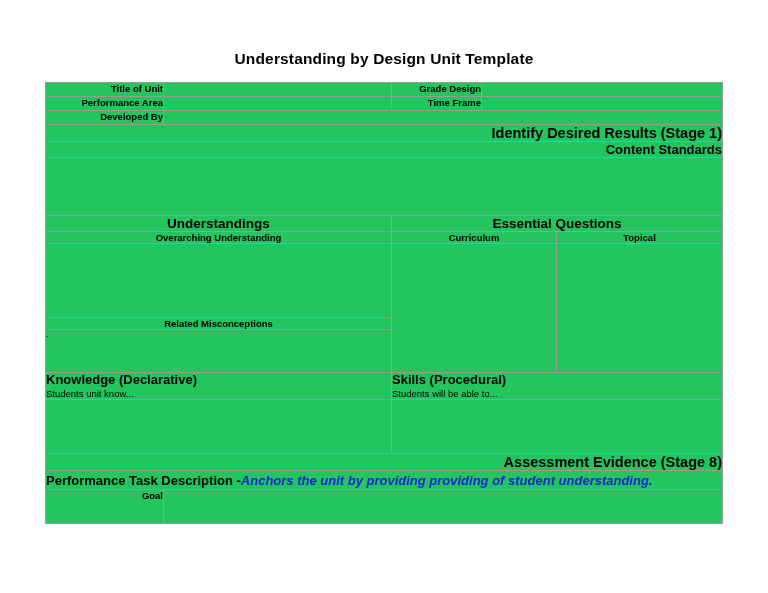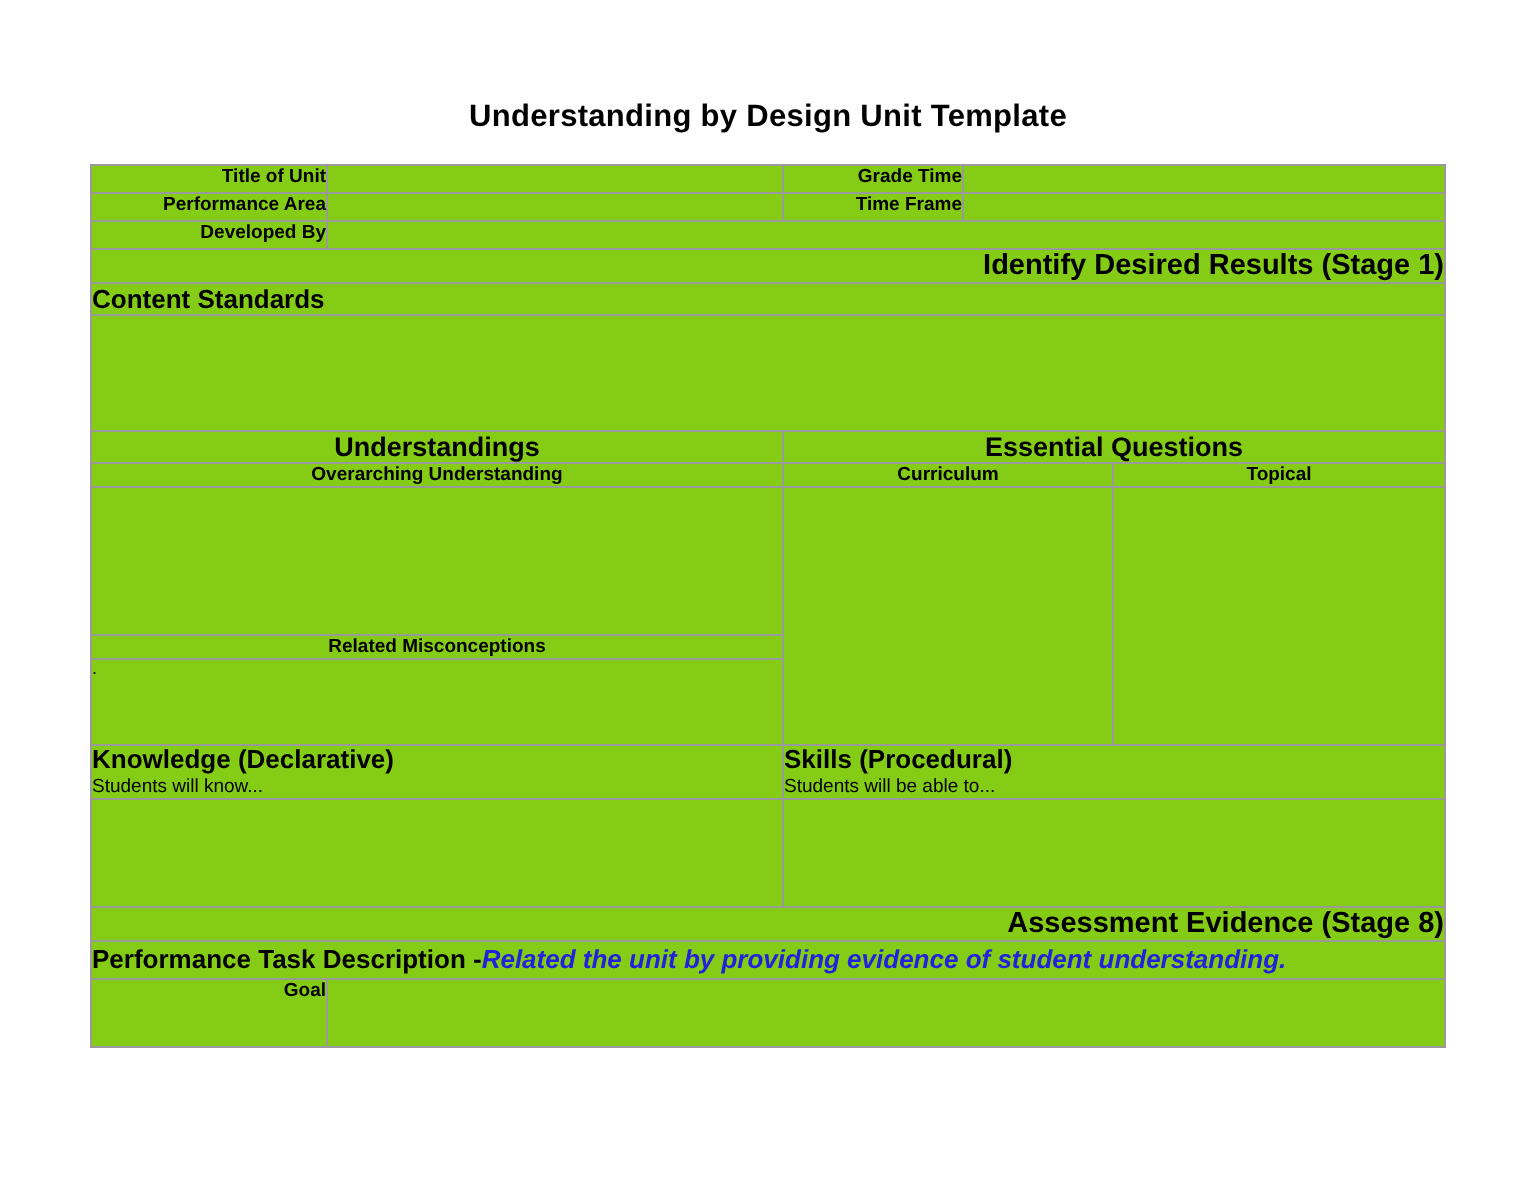--- a/index.html
+++ b/index.html
@@ -42,21 +42,21 @@
     top: 82px;
     width: 677px;
     border-collapse: collapse;
     table-layout: fixed;
     border: 1px solid #808080;
   }
   .ubd-table td {
     border: 1px solid #9a9a9a;
     padding: 0;
     vertical-align: top;
-    background: #84cc16;
+    background: #22c55e;
   }
   .lbl {
     background: #dcdcdc;
     text-align: right;
     font-size: 9.5px;
     font-weight: bold;
     padding: 1px 6px 1px 2px;
     vertical-align: middle;
     white-space: nowrap;
   }
@@ -66,21 +66,21 @@
   .bandcenter {
     background: #dcdcdc;
     text-align: center;
     font-weight: bold;
     font-size: 13.5px;
     padding: 2px 0 3px 0;
     vertical-align: middle;
   }
   .bandleft {
     background: #dcdcdc;
-    text-align: left;
+    text-align: right;
     font-weight: bold;
     font-size: 13px;
     padding: 2px 0 3px 5px;
     vertical-align: middle;
   }
   .subhead {
     background: #dcdcdc;
     text-align: center;
     font-weight: bold;
     font-size: 9.5px;
@@ -158,21 +158,21 @@
       <col style="width:228px">
       <col style="width:90px">
       <col style="width:75px">
       <col style="width:166px">
     </colgroup>
     <tbody>
 
       <tr>
         <td class="lbl">Title of Unit</td>
         <td class="fieldcell" style="height:13px"></td>
-        <td class="lbl">Grade Time</td>
+        <td class="lbl">Grade Design</td>
         <td class="fieldcell" colspan="2"></td>
       </tr>
 
       <tr>
         <td class="lbl">Performance Area</td>
         <td class="fieldcell" style="height:13px"></td>
         <td class="lbl">Time Frame</td>
         <td class="fieldcell" colspan="2"></td>
       </tr>
 
@@ -214,39 +214,39 @@
         <td class="subhead" colspan="2">Related Misconceptions</td>
       </tr>
 
       <tr>
         <td class="bullet-cell" colspan="2" style="height:42px">.</td>
       </tr>
 
       <tr>
         <td class="kshead" colspan="2">
           <span class="ks-title">Knowledge (Declarative)</span>
-          <span class="ks-sub">Students will know...</span>
+          <span class="ks-sub">Students unit know...</span>
         </td>
         <td class="kshead" colspan="3">
           <span class="ks-title">Skills (Procedural)</span>
           <span class="ks-sub">Students will be able to...</span>
         </td>
       </tr>
 
       <tr>
         <td colspan="2" style="height:53px"></td>
         <td colspan="3"></td>
       </tr>
 
       <tr>
         <td class="sectionhead" colspan="5">Assessment Evidence (Stage 8)</td>
       </tr>
 
       <tr>
-        <td class="perfrow" colspan="5"><span class="perf-label">Performance Task Description -</span><span class="perf-blue">Related the unit by providing evidence of student understanding.</span></td>
+        <td class="perfrow" colspan="5"><span class="perf-label">Performance Task Description -</span><span class="perf-blue">Anchors the unit by providing providing of student understanding.</span></td>
       </tr>
 
       <tr>
         <td class="goal-lbl" style="height:33px">Goal</td>
         <td colspan="4"></td>
       </tr>
 
     </tbody>
   </table>
 

